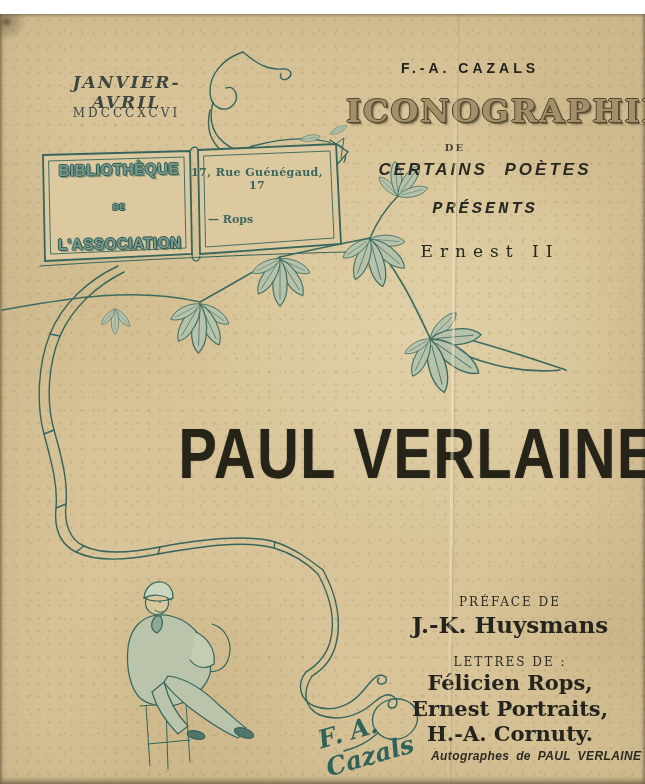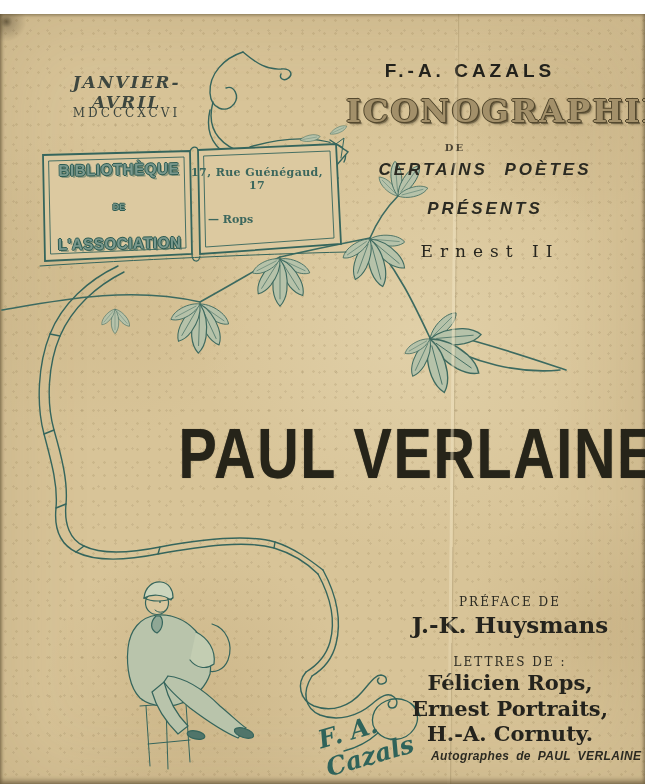--- a/index.html
+++ b/index.html
@@ -28,30 +28,30 @@
   .sans{font-family:"Liberation Sans", sans-serif;}
   .serif{font-family:"DejaVu Serif", serif;}
   #crease{left:451px;top:0;width:3px;height:784px;
     background:linear-gradient(180deg, rgba(240,228,195,.0) 0%, rgba(240,228,195,.55) 30%, rgba(240,228,195,.5) 70%, rgba(240,228,195,.0) 100%);
     box-shadow:1px 0 1px rgba(110,90,55,.22); transform:rotate(.6deg);}
   
   #period{left:44px;top:58px;width:165px;font-style:italic;font-size:17px;
     letter-spacing:2px;color:#3d463f;font-weight:bold;}
   #year{left:44px;top:92px;width:165px;font-size:12px;letter-spacing:3px;color:#3d463f;font-weight:normal;}
   
-  #author{left:360px;top:46px;width:220px;font-size:19px;font-weight:bold;letter-spacing:4px;color:#23221c;}
+  #author{left:360px;top:46px;width:220px;font-size:14px;font-weight:bold;letter-spacing:4px;color:#23221c;}
   #series-title{left:346px;top:78px;width:300px;font-size:32px;font-weight:bold;letter-spacing:2px;
     color:#a3906a;
     text-shadow:1px 0 0 #54492f,-1px 0 0 #54492f,0 1px 0 #54492f,0 -1px 0 #54492f,
       1px 1px 0 #54492f,2px 2px 0 rgba(70,60,38,.55),3px 3px 2px rgba(70,60,38,.3);}
   #series-de{left:340px;top:128px;width:230px;font-size:10px;font-weight:bold;letter-spacing:2px;color:#4a4334;}
   #series-line2{left:370px;top:146px;width:230px;font-size:17px;font-style:italic;font-weight:bold;
     letter-spacing:3px;word-spacing:9px;color:#2b2a22;}
   #series-line3{left:370px;top:185px;width:230px;font-size:17px;font-style:italic;font-weight:bold;
-    letter-spacing:3px;color:#2b2a22;}
+    letter-spacing:3px;color:#2b2a22;font-family:Liberation Mono, monospace;}
   #album{left:375px;top:227px;width:230px;font-size:17px;letter-spacing:7px;color:#26251e;}
   
   #stamp-left{left:50px;top:147px;width:138px;height:92px;display:flex;flex-direction:column;
     justify-content:space-between;align-items:center;transform:rotate(-1deg);}
   .stampbig{font-family:"Liberation Sans",sans-serif;font-weight:bold;font-size:16px;letter-spacing:.5px;
     color:#7a988c;transform:scaleX(.95);white-space:nowrap;
     text-shadow:1px 0 #2e5c53,-1px 0 #2e5c53,0 1px #2e5c53,0 -1px #2e5c53,2px 2px 0 rgba(46,92,83,.45);}
   .stampsmall{font-family:"Liberation Sans",sans-serif;font-weight:bold;font-size:9px;color:#7a988c;
     text-shadow:1px 0 #2e5c53,-1px 0 #2e5c53,0 1px #2e5c53,0 -1px #2e5c53;}
   #stamp-address{left:186px;top:152px;width:142px;font-size:11px;font-weight:bold;color:#3c675d;letter-spacing:.4px;}

